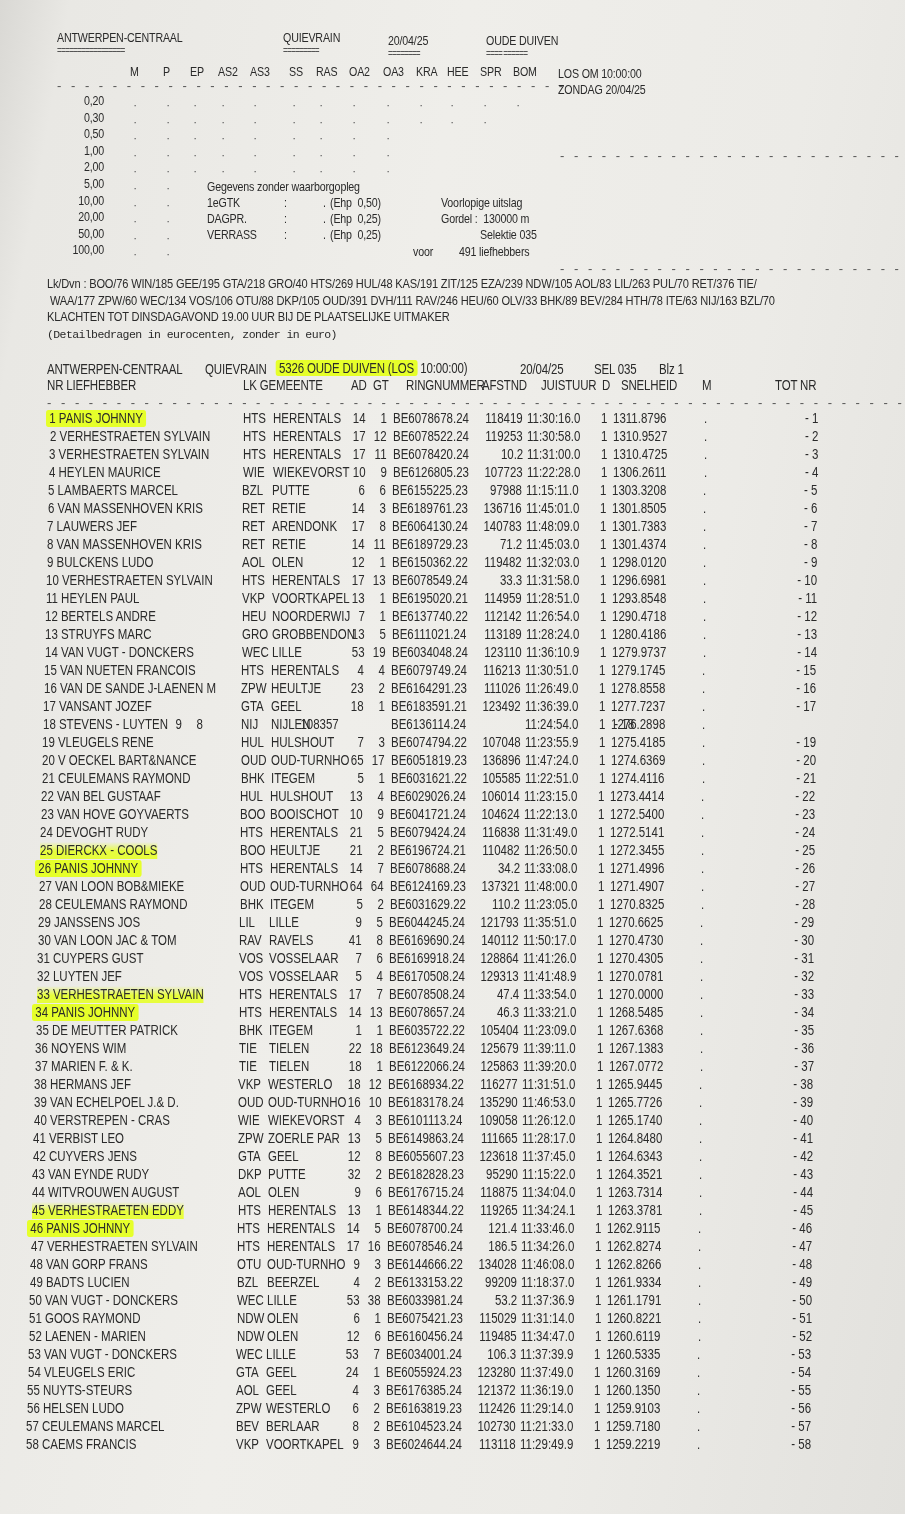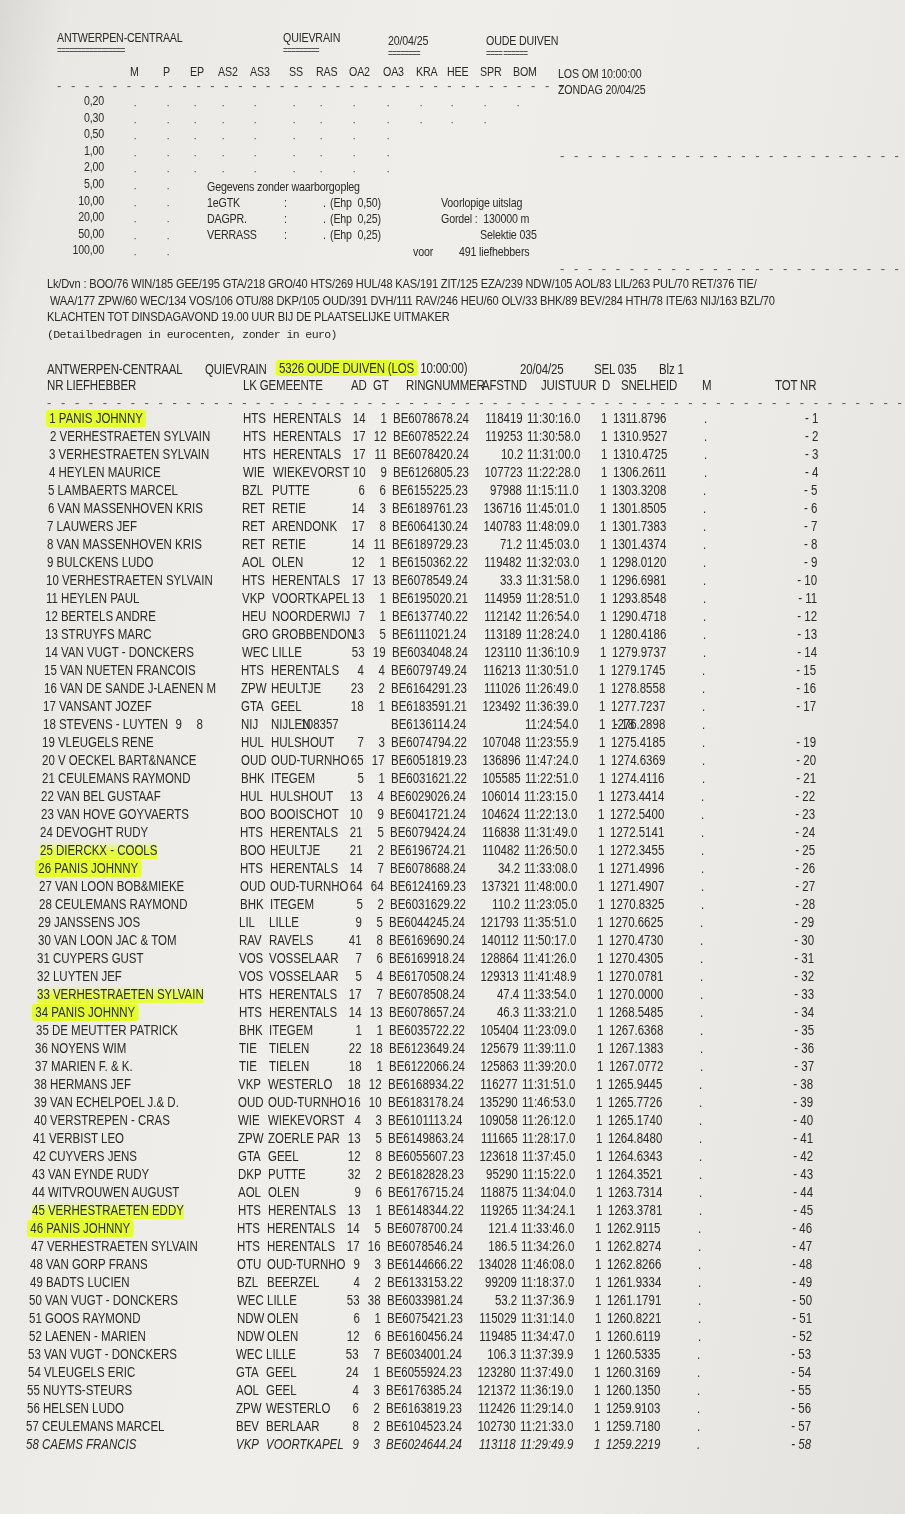--- a/index.html
+++ b/index.html
@@ -979,21 +979,21 @@
         <span style="right: 546px; transform-origin: right top; text-align: right;">8</span>
         <span style="right: 525px; transform-origin: right top; text-align: right;">2</span>
         <span style="left: 386px;">BE6104523.24</span>
         <span style="right: 389px; transform-origin: right top; text-align: right;">102730</span>
         <span style="left: 520px;">11:21:33.0</span>
         <span style="left: 594px;">1</span>
         <span style="left: 606px;">1259.7180</span>
         <span style="left: 697px;">.</span>
         <span style="right: 94px; transform-origin: right top; text-align: right;">- 57</span>
       </div>
-      <div class="row" style="top: 1436px; width: 905px; font-style: italic;">
+      <div class="row" style="top: 1436px; width: 905px;">
         <span style="left: 26px;"><span style="position: static; transform: none;">58</span><span style="position: static; transform: none;"> </span><span style="position: static; transform: none;">CAEMS FRANCIS</span></span>
         <span style="left: 236px;">VKP</span>
         <span style="left: 266px;">VOORTKAPEL</span>
         <span style="right: 546px; transform-origin: right top; text-align: right;">9</span>
         <span style="right: 525px; transform-origin: right top; text-align: right;">3</span>
         <span style="left: 386px;">BE6024644.24</span>
         <span style="right: 389px; transform-origin: right top; text-align: right;">113118</span>
         <span style="left: 520px;">11:29:49.9</span>
         <span style="left: 594px;">1</span>
         <span style="left: 606px;">1259.2219</span>

